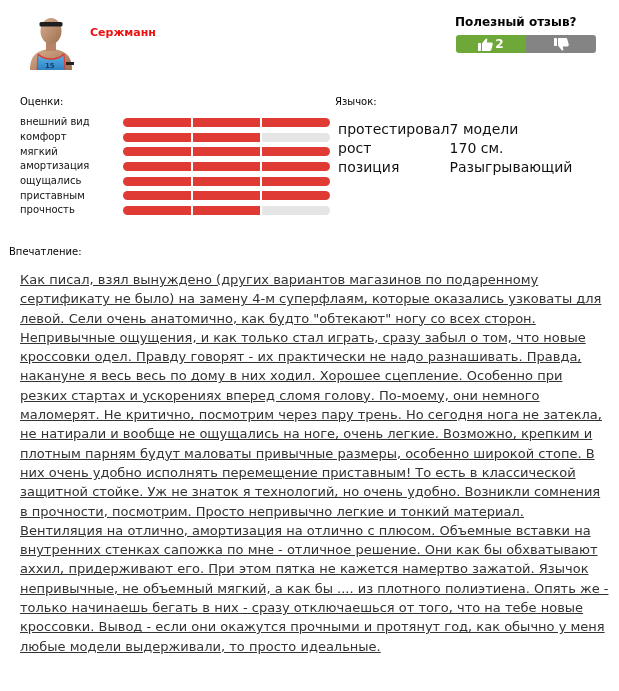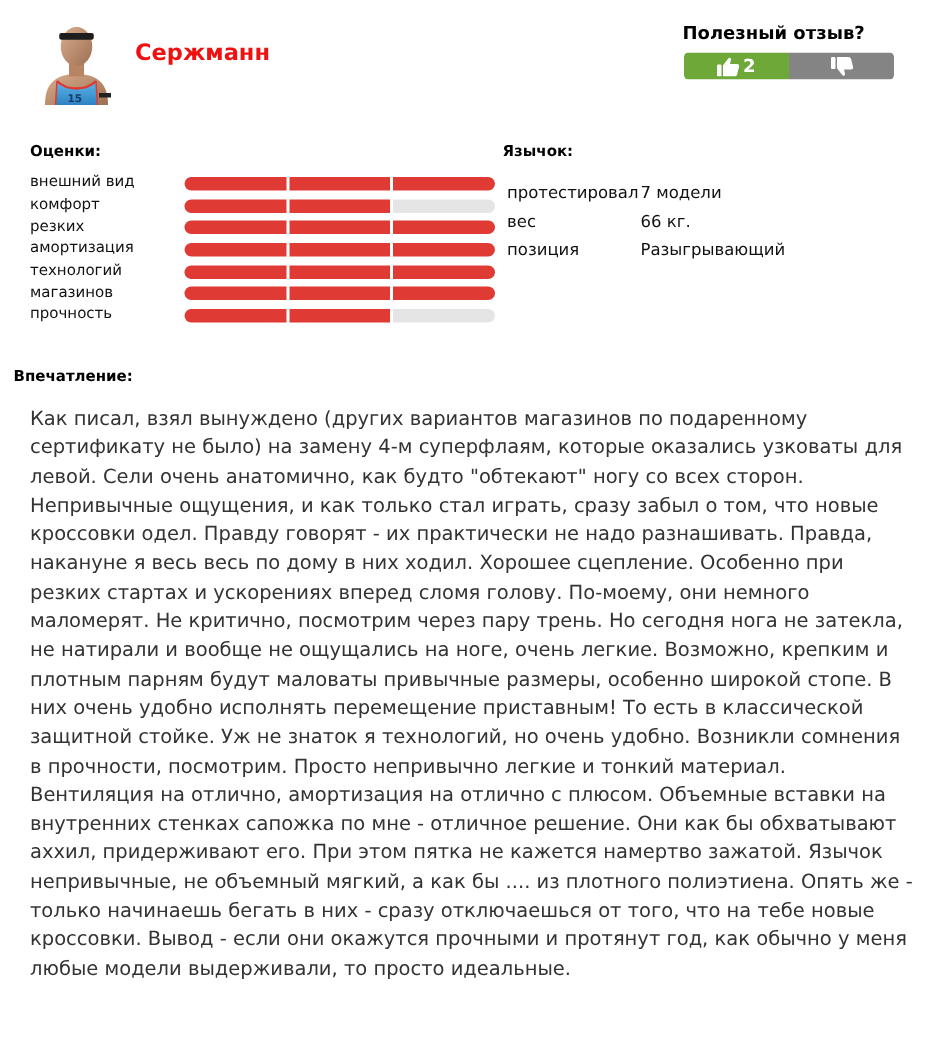--- a/index.html
+++ b/index.html
@@ -19,21 +19,21 @@
     position: absolute;
     left: 24px;
     top: 12px;
     width: 54px;
     height: 60px;
   }
   .username {
     position: absolute;
     left: 90px;
     top: 26px;
-    font-size: 15px;
+    font-size: 11px;
     font-weight: bold;
     color: #ee1111;
   }
   .helpful {
     position: absolute;
     left: 455px;
     top: 15px;
     width: 142px;
   }
   .helpful-title {
@@ -62,21 +62,21 @@
     cursor: pointer;
     gap: 2px;
   }
   .vote-yes { background: #6ea838; }
   .vote-no { background: #848484; }
   .vote-btn svg { display: block; }
 
   .section-title {
     position: absolute;
     font-size: 10px;
-    font-weight: bold;
+    font-weight: normal;
     color: #000;
   }
   .ratings-title { left: 20px; top: 96px; }
   .data-title { left: 335px; top: 96px; }
   .impression-title { left: 9px; top: 246px; }
 
   .ratings {
     position: absolute;
     left: 20px;
     top: 115px;
@@ -108,40 +108,41 @@
   }
   .seg.on { background: #e03a35; }
   .seg:first-child { border-radius: 5px 0 0 5px; }
   .seg:last-child { border-radius: 0 5px 5px 0; }
 
   .data-table {
     position: absolute;
     left: 338px;
     top: 119px;
     border-collapse: collapse;
-    font-size: 11px;
+    font-size: 14px;
     color: #111;
   }
   .data-table td {
     padding: 0;
     height: 19px;
     vertical-align: middle;
     white-space: nowrap;
   }
   .data-table td.k { width: 89px; }
 
   .review-text {
     position: absolute;
     left: 20px;
     top: 270px;
     width: 590px;
     font-size: 13px;
     line-height: 19.3px;
     color: #333;
     margin: 0;
+    text-decoration: underline;
   }
 </style>
 </head>
 <body>
 
 <div class="avatar">
   <svg width="54" height="60" viewBox="0 0 54 60">
     <defs>
       <linearGradient id="skin" x1="0" y1="0" x2="1" y2="1">
         <stop offset="0" stop-color="#d9ad8c"></stop>
@@ -204,45 +205,45 @@
   </div>
   <div class="rating-row">
     <span class="rating-label">комфорт</span>
     <div class="bar">
         <div class="seg on"></div>
         <div class="seg on"></div>
         <div class="seg"></div>
       </div>
   </div>
   <div class="rating-row">
-    <span class="rating-label">резких</span>
+    <span class="rating-label">мягкий</span>
     <div class="bar">
         <div class="seg on"></div>
         <div class="seg on"></div>
         <div class="seg on"></div>
       </div>
   </div>
   <div class="rating-row">
     <span class="rating-label">амортизация</span>
     <div class="bar">
         <div class="seg on"></div>
         <div class="seg on"></div>
         <div class="seg on"></div>
       </div>
   </div>
   <div class="rating-row">
-    <span class="rating-label">технологий</span>
-    <div class="bar">
-        <div class="seg on"></div>
-        <div class="seg on"></div>
-        <div class="seg on"></div>
-      </div>
-  </div>
-  <div class="rating-row">
-    <span class="rating-label">магазинов</span>
+    <span class="rating-label">ощущались</span>
+    <div class="bar">
+        <div class="seg on"></div>
+        <div class="seg on"></div>
+        <div class="seg on"></div>
+      </div>
+  </div>
+  <div class="rating-row">
+    <span class="rating-label">приставным</span>
     <div class="bar">
         <div class="seg on"></div>
         <div class="seg on"></div>
         <div class="seg on"></div>
       </div>
   </div>
   <div class="rating-row">
     <span class="rating-label">прочность</span>
     <div class="bar">
         <div class="seg on"></div>
@@ -254,22 +255,22 @@
 
 <div class="section-title data-title">Язычок:</div>
 
 <table class="data-table">
   <tbody>
       <tr>
     <td class="k">протестировал</td>
     <td>7 модели</td>
   </tr>
   <tr>
-    <td class="k">вес</td>
-    <td>66 кг.</td>
+    <td class="k">рост</td>
+    <td>170 см.</td>
   </tr>
   <tr>
     <td class="k">позиция</td>
     <td>Разыгрывающий</td>
   </tr>
 </tbody>
   </table>
 
 <div class="section-title impression-title">Впечатление:</div>
 

